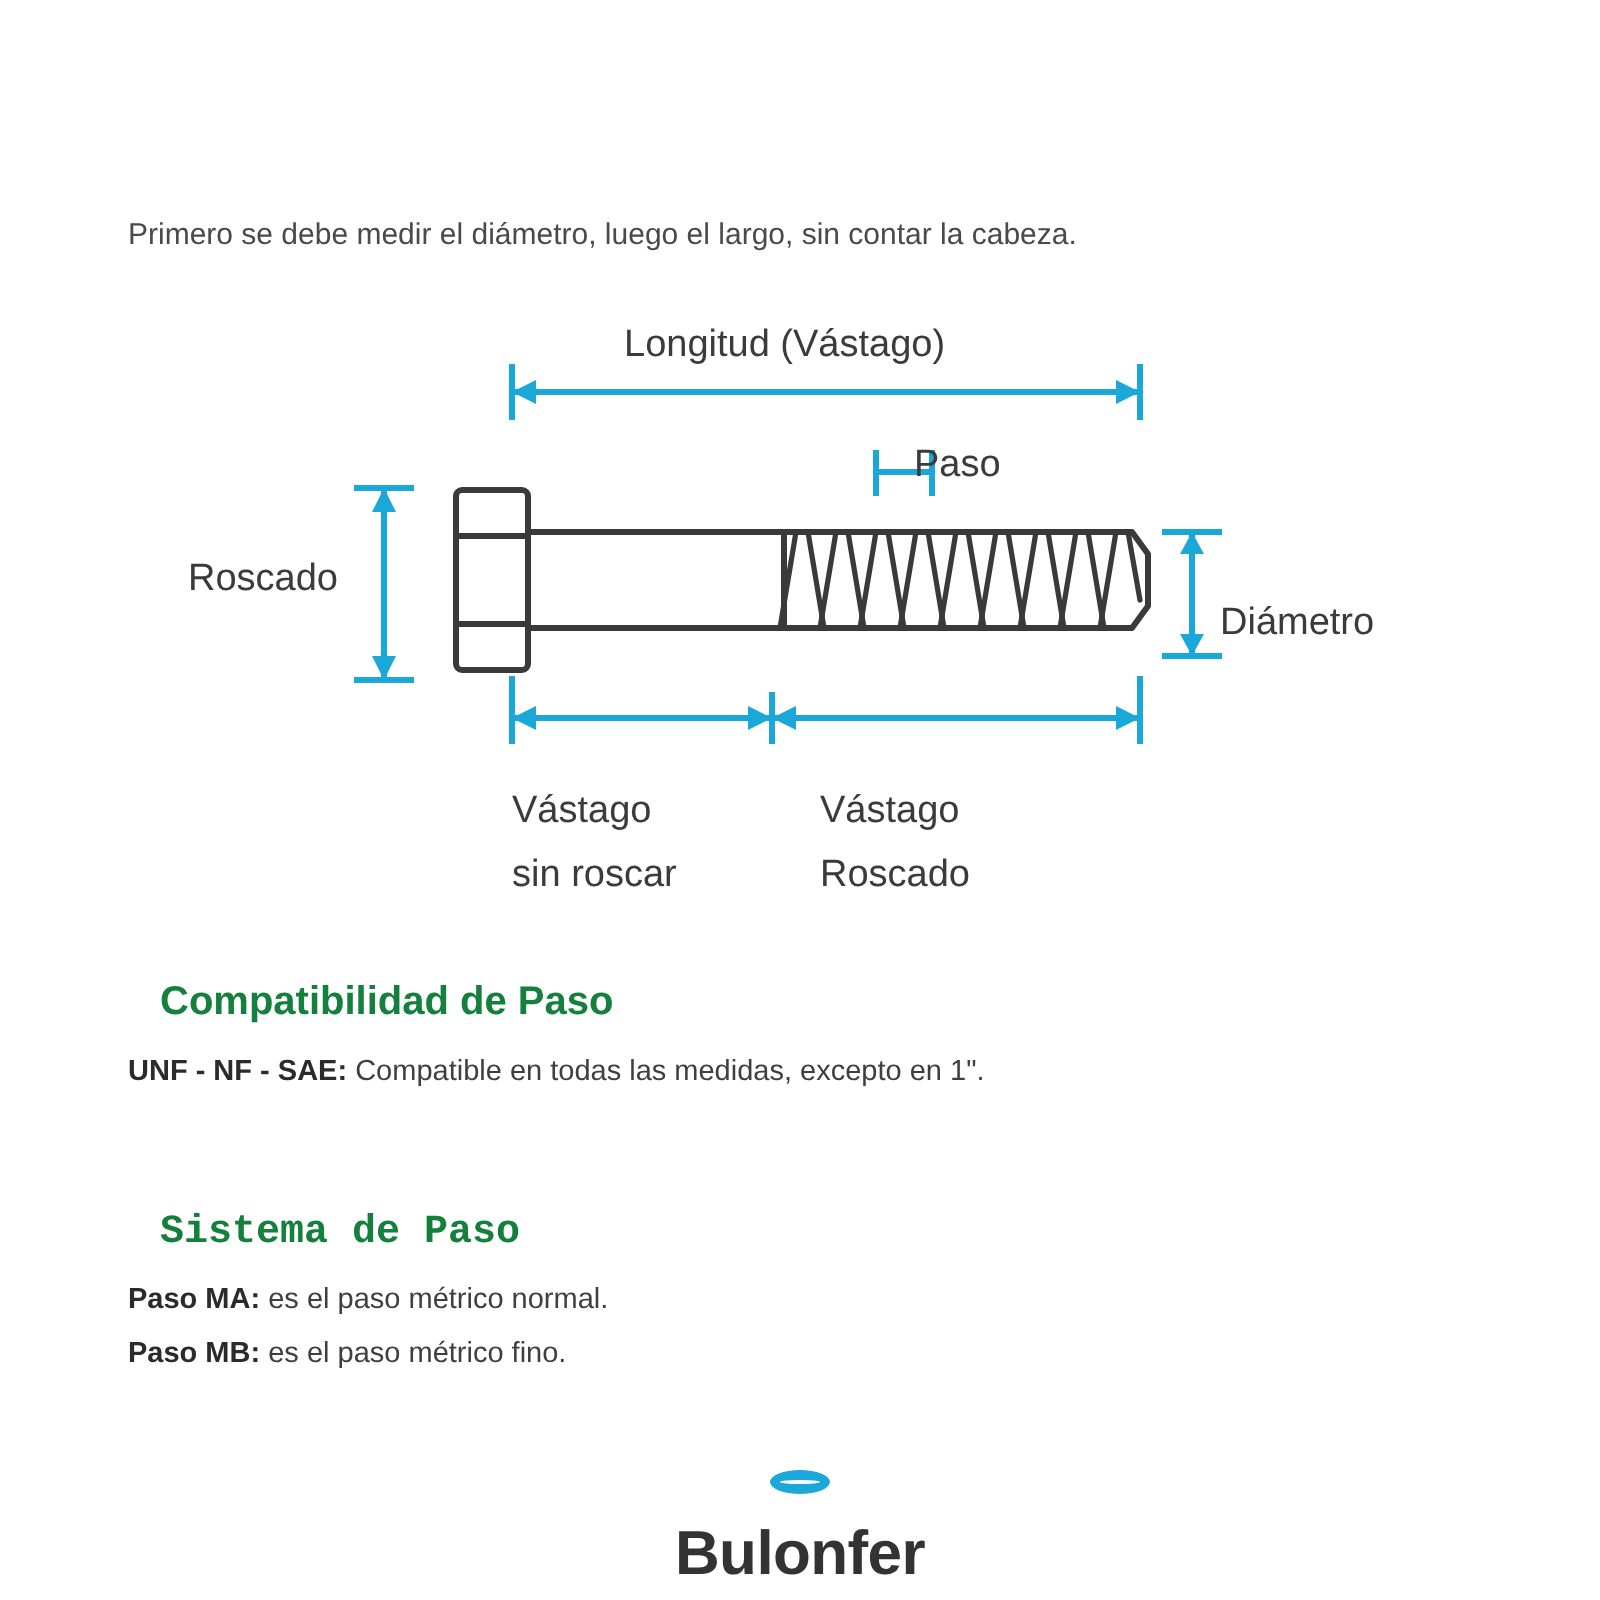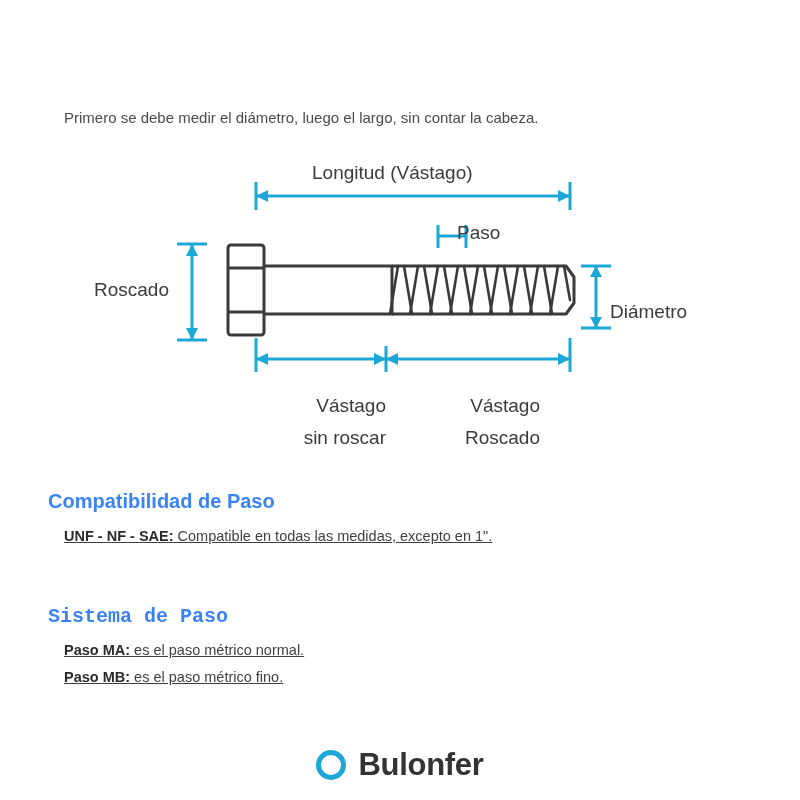--- a/index.html
+++ b/index.html
@@ -52,55 +52,55 @@
     display: block;
   }
 
   .dlabel {
     position: absolute;
     font-size: 19px;
     color: #3b3b3b;
     white-space: nowrap;
   }
   .dlabel.center {
-    text-align: right;
+    text-align: left;
   }
 
   
   .section-heading {
     position: absolute;
-    left: 48px;
+    left: 80px;
     font-size: 20px;
     font-weight: bold;
-    color: #3b82f6;
+    color: #15803d;
   }
   .section-line {
     position: absolute;
     left: 64px;
     font-size: 14.5px;
     color: #3f3f3f;
     white-space: nowrap;
-    text-decoration: underline;
   }
   .section-line b {
     font-weight: bold;
     color: #2b2b2b;
   }
 
   
   .footer {
     position: absolute;
     left: 0;
     top: 735px;
     width: 800px;
     height: 60px;
     display: flex;
     align-items: center;
     justify-content: center;
     gap: 12px;
+    flex-direction: column;
   }
   .logo-mark {
     width: 30px;
     height: 30px;
     border-radius: 50%;
     border: 5px solid #1ba7d8;
     box-sizing: border-box;
   }
   .logo-text {
     font-size: 31px;

